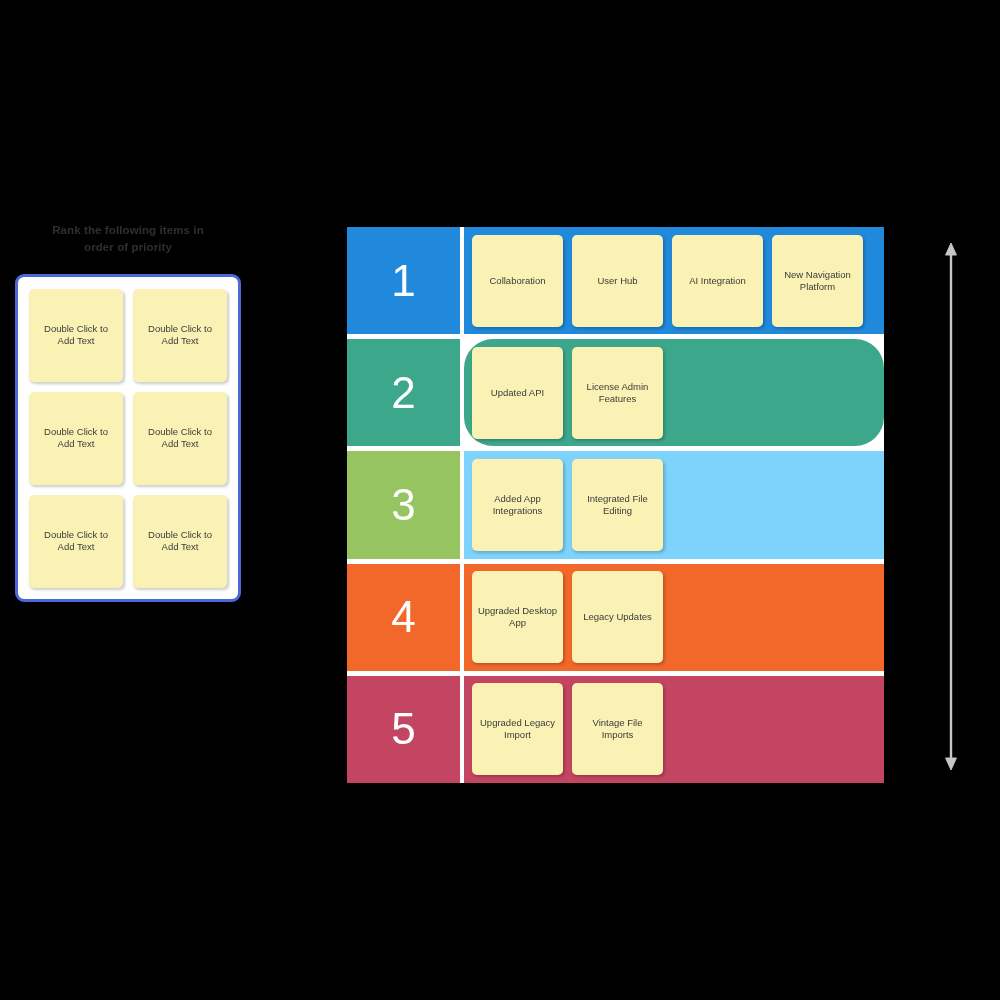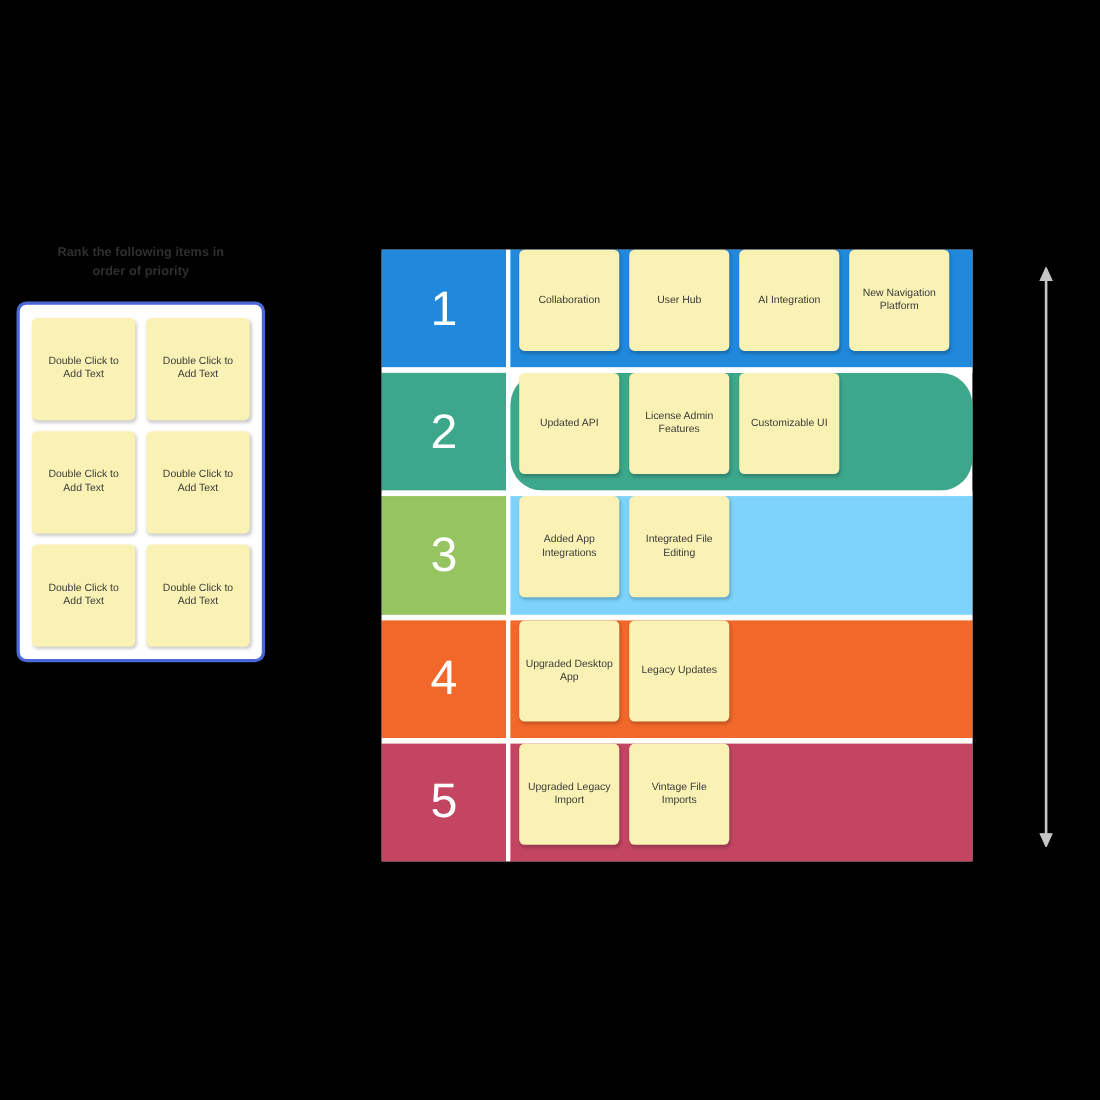--- a/index.html
+++ b/index.html
@@ -87,20 +87,21 @@
     justify-content: center;
     color: #ffffff;
     font-size: 44px;
     font-weight: 300;
     line-height: 1;
   }
   .rank-col-gap { flex: 0 0 4px; background: #ffffff; }
   .rank-items {
     flex: 1 1 auto;
     display: flex;
+    align-items: center;
     padding-left: 8px;
     gap: 9px;
     min-width: 0;
   }
   .rank-items .note {
     flex: 0 0 91px;
     height: 92px;
   }
 
   
@@ -156,21 +157,20 @@
       <div class="rank-gap"></div>
       <div class="rank-row">
         <div class="rank-num-cell" style="background: rgb(61, 167, 140);">
           <span>2</span>
         </div>
         <div class="rank-col-gap"></div>
         <div class="rank-items" style="background: rgb(61, 167, 140); border-radius: 29px;">
           <div class="note">Updated API</div>
           <div class="note">License Admin
 Features</div>
-          <div class="note">Customizable UI</div>
         </div>
       </div>
       <div class="rank-gap"></div>
       <div class="rank-row">
         <div class="rank-num-cell" style="background: rgb(150, 196, 96);">
           <span>3</span>
         </div>
         <div class="rank-col-gap"></div>
         <div class="rank-items" style="background: #7dd3fc;">
           <div class="note">Added App

